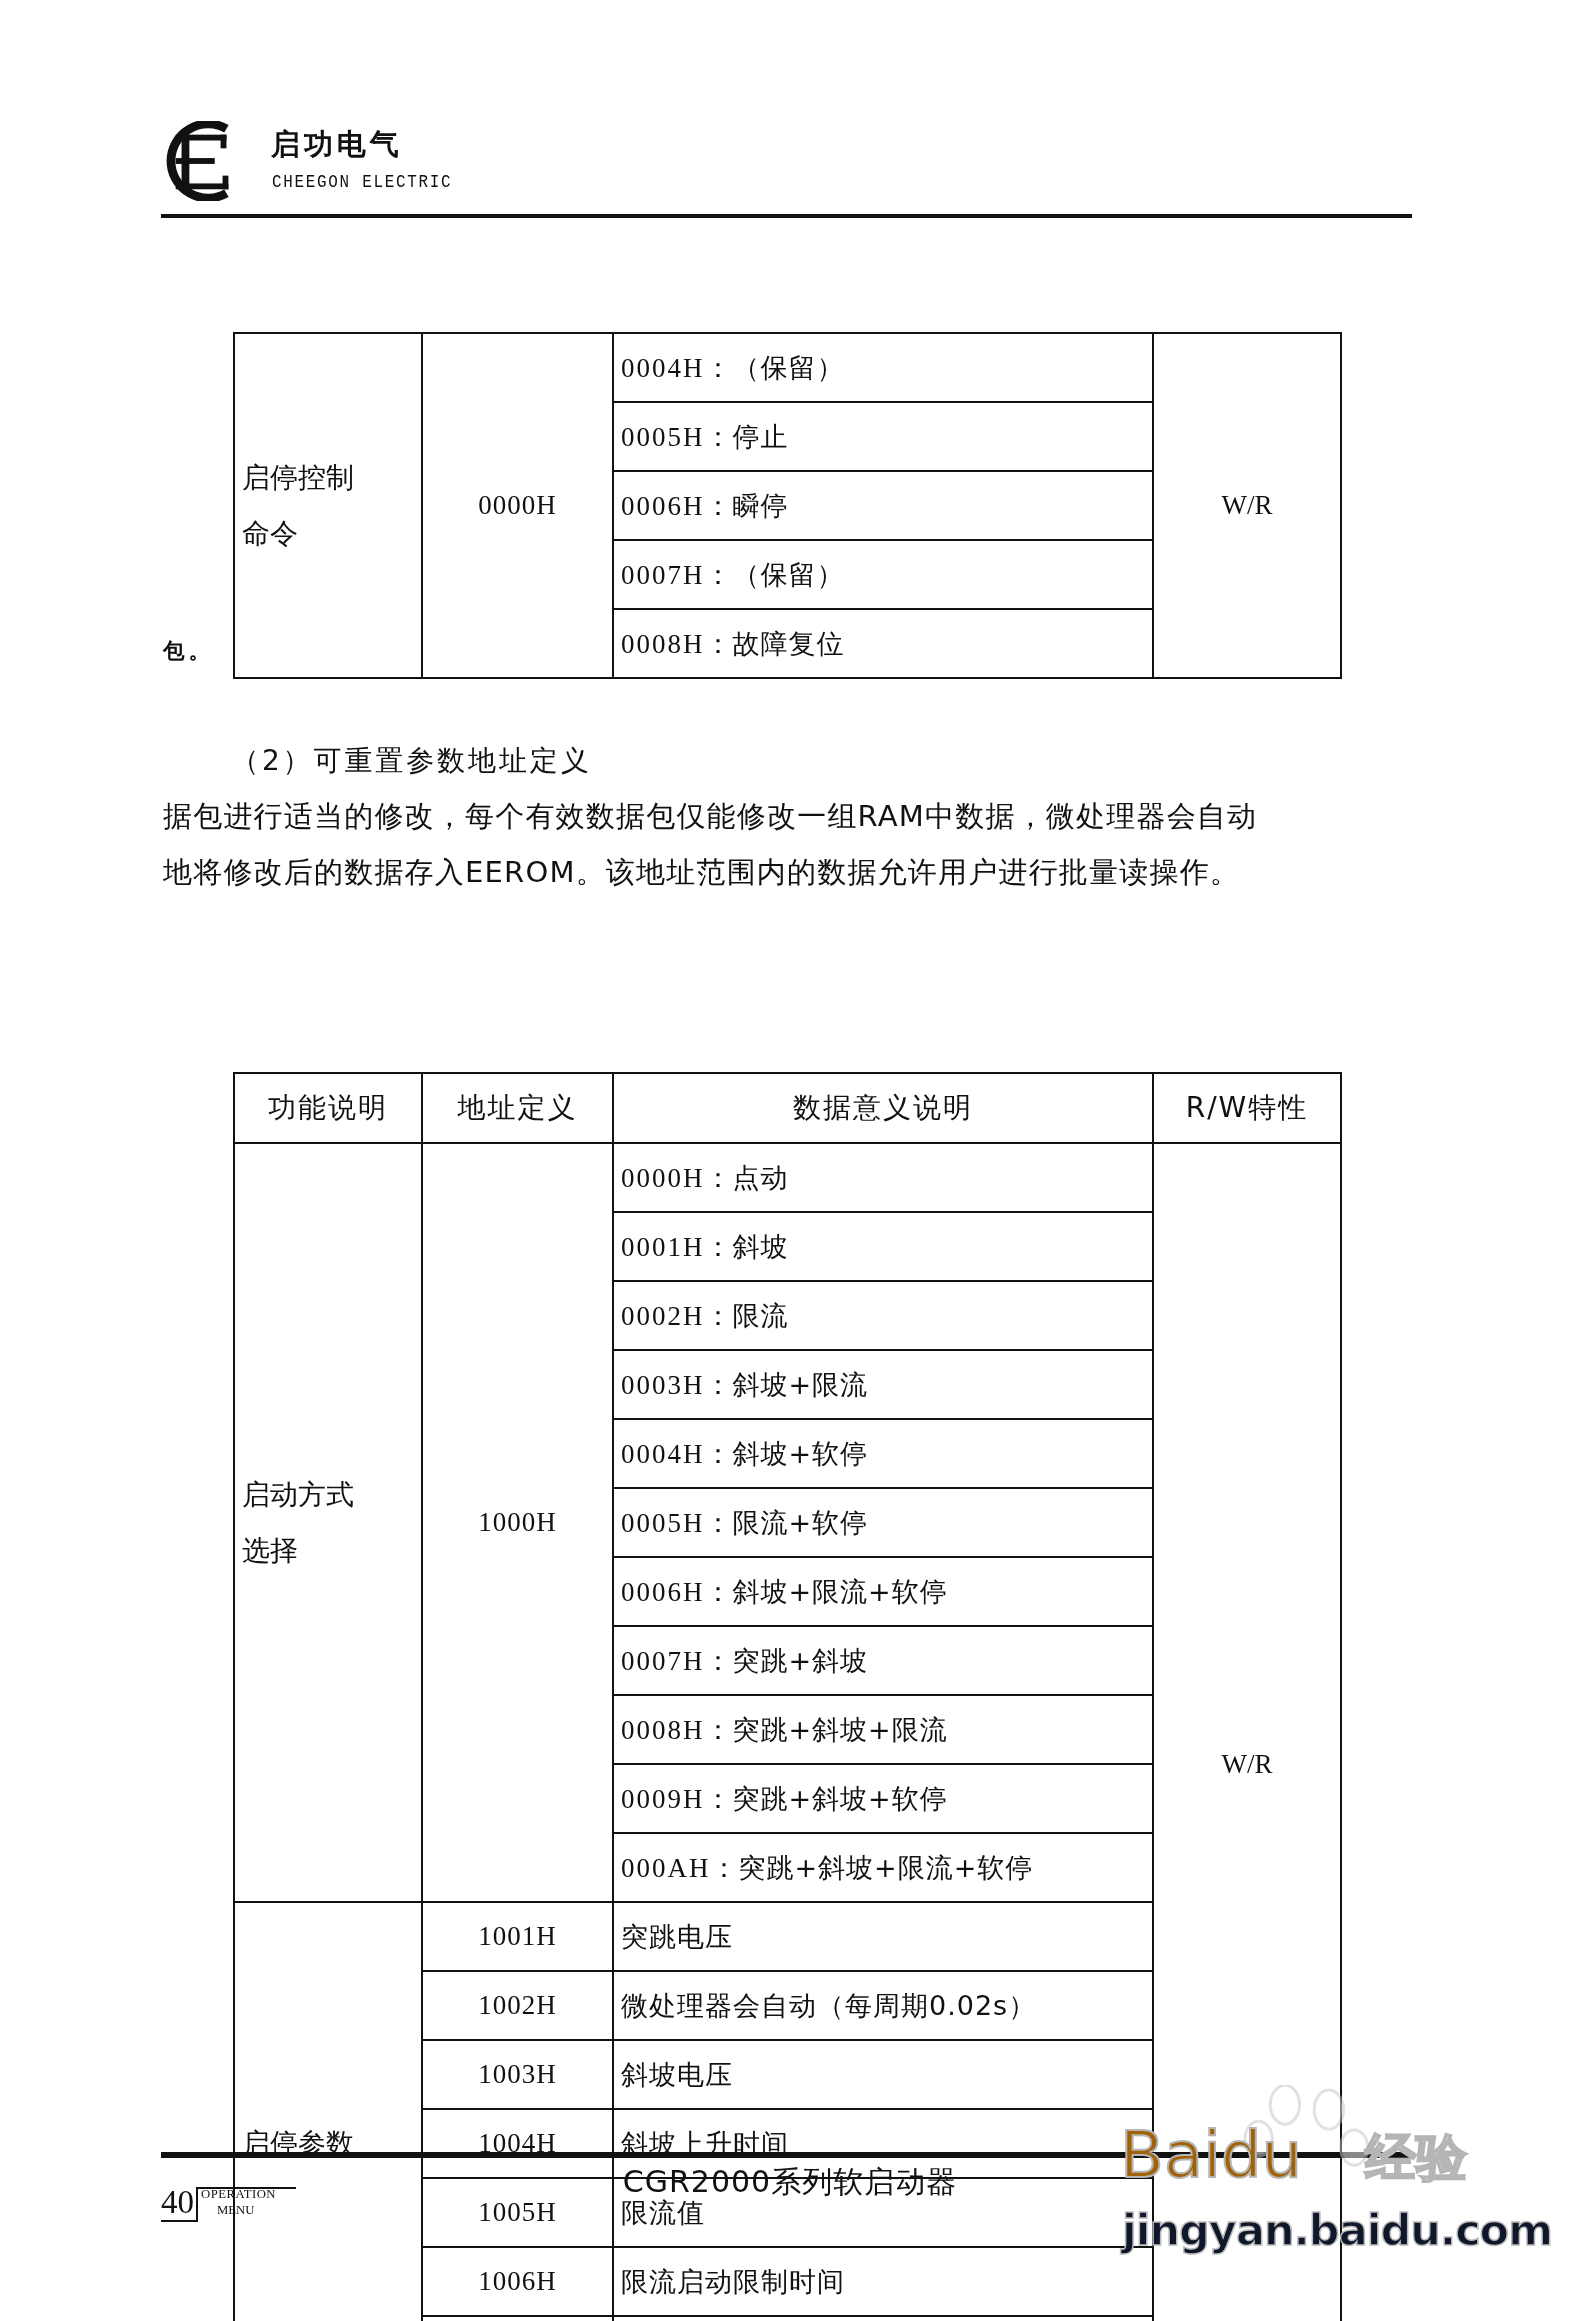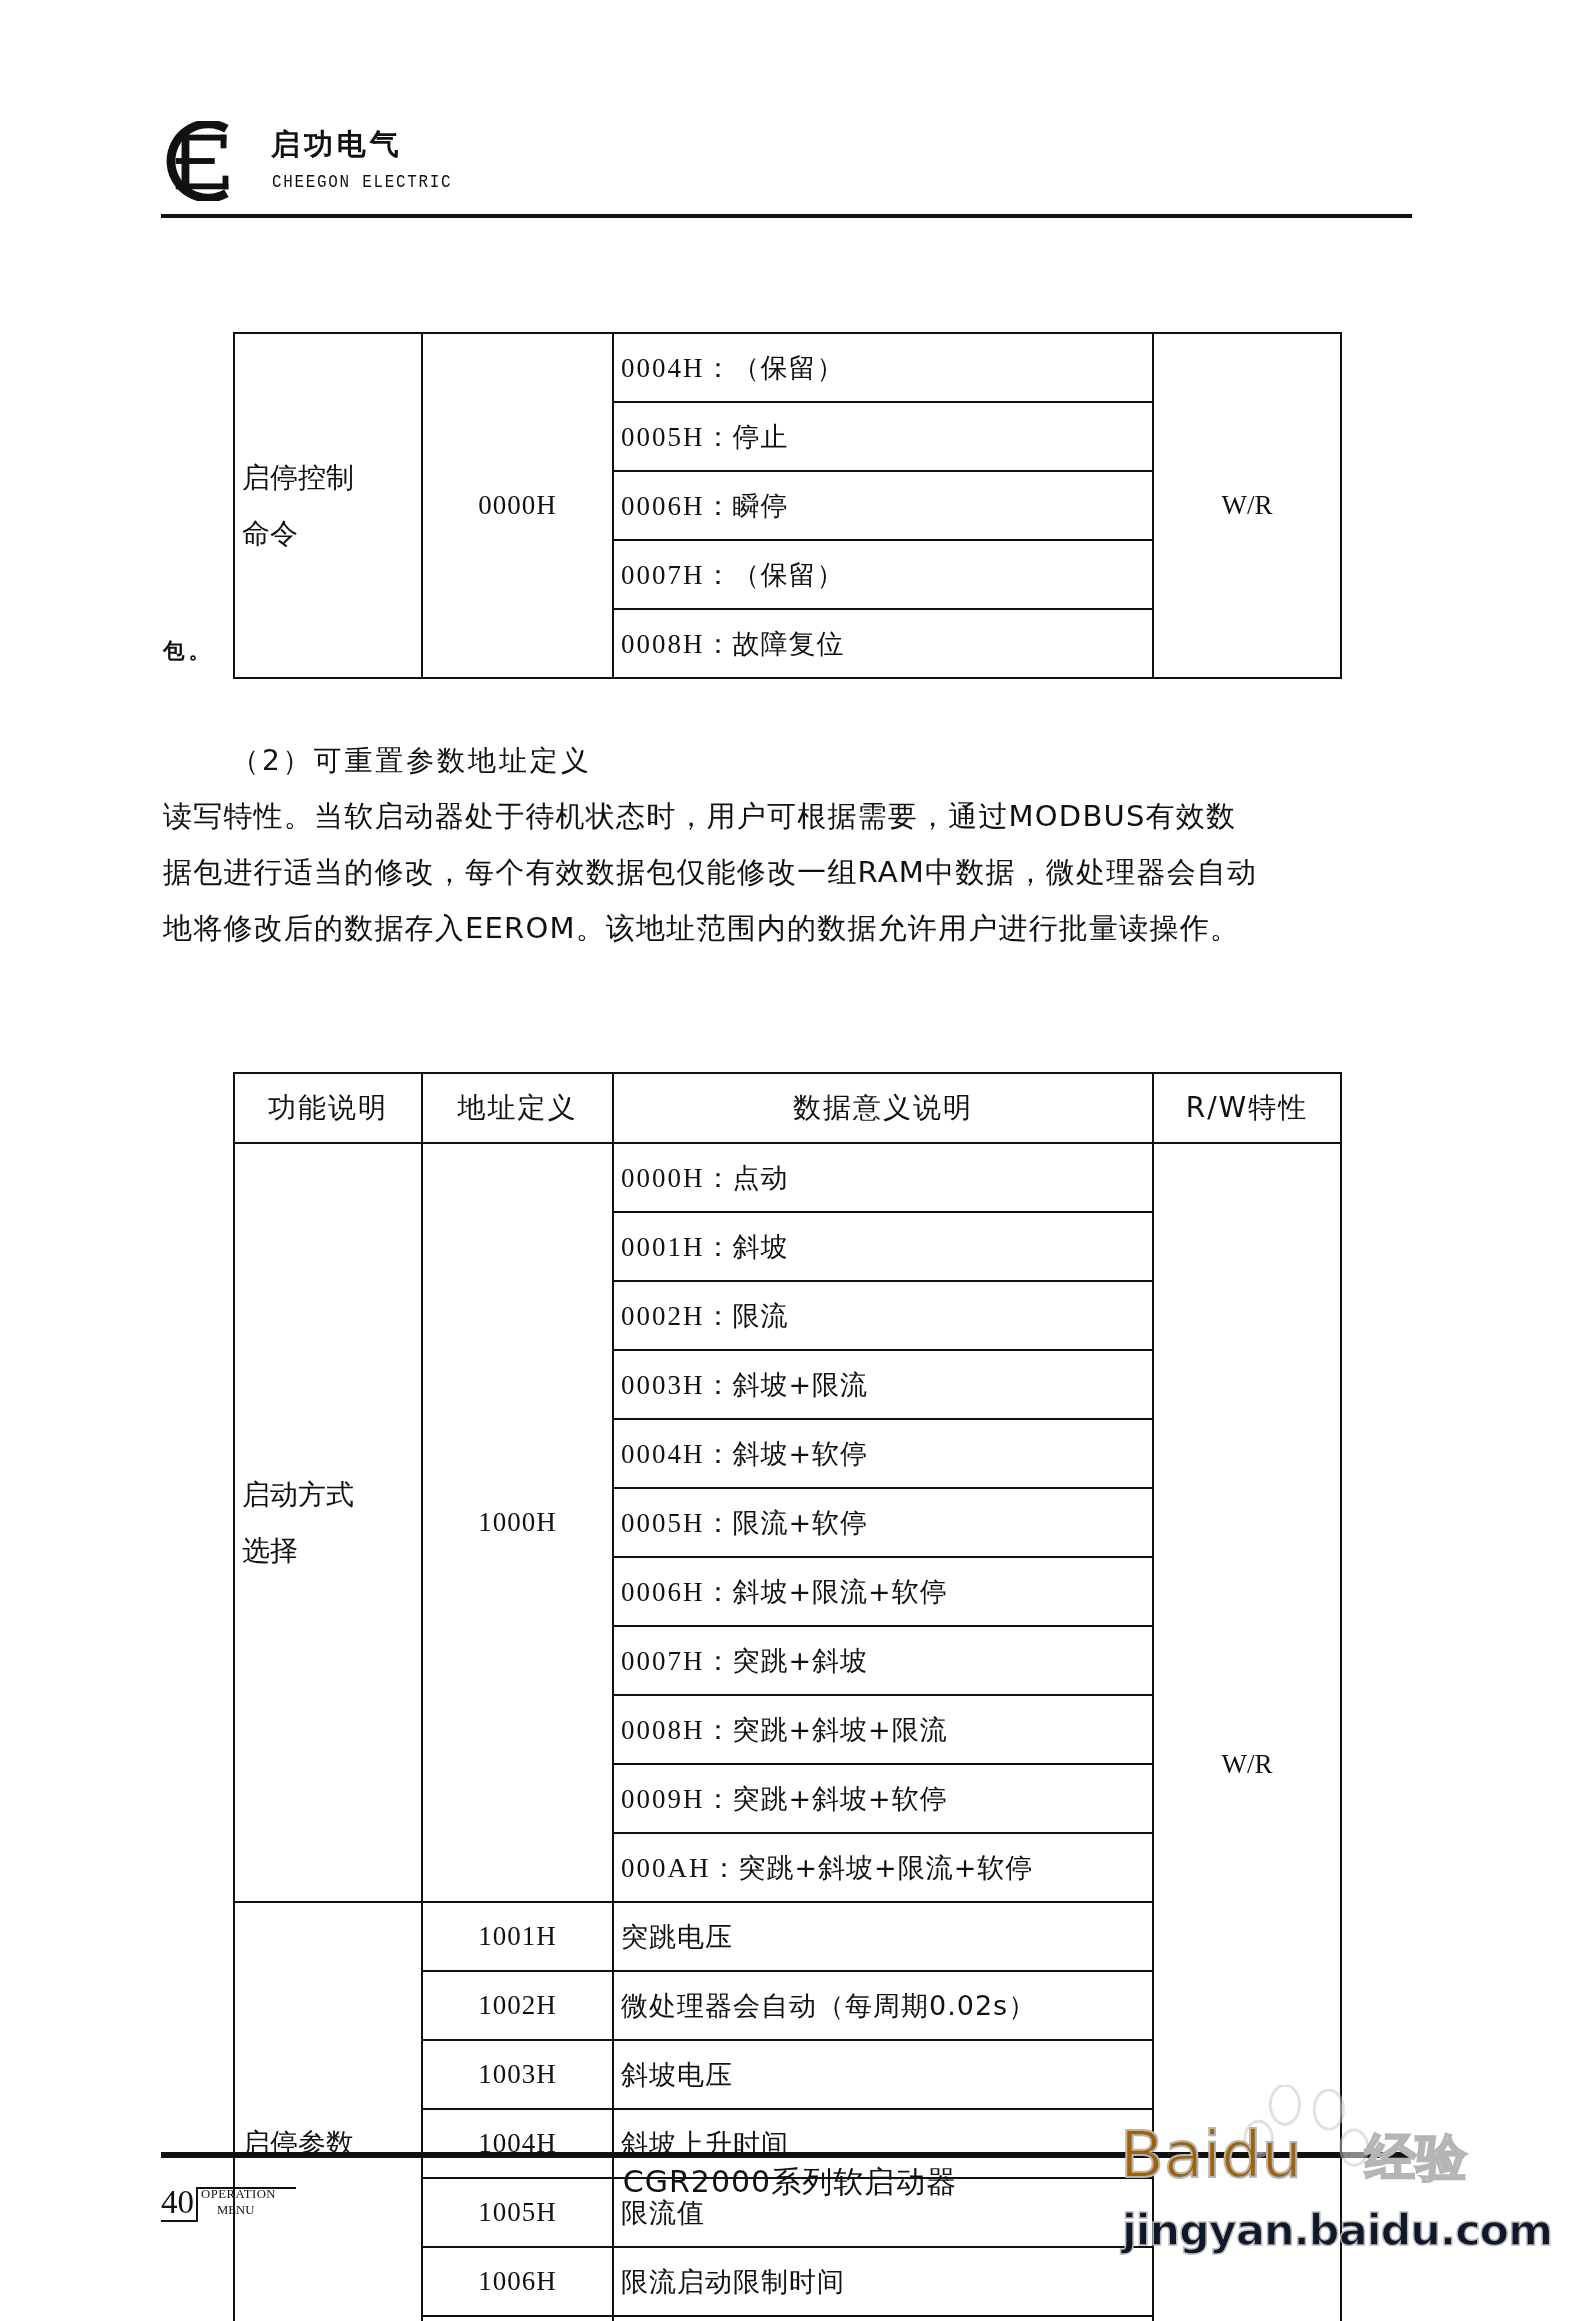--- a/index.html
+++ b/index.html
@@ -102,21 +102,20 @@
       </tr>
 </tbody>
   </table>
 
 <div class="abs note">
   <span>包。</span>
 </div>
 
 <div class="abs heading">（2）可重置参数地址定义</div>
 <div class="abs para">
-  <span>读写特性。当软启动器处于待机状态时，用户可根据需要，通过MODBUS有效数</span>
   <span>据包进行适当的修改，每个有效数据包仅能修改一组RAM中数据，微处理器会自动</span>
   <span>地将修改后的数据存入EEROM。该地址范围内的数据允许用户进行批量读操作。</span>
 </div>
 
 <table class="grid t2">
   <colgroup>
       <col class="c1">
       <col class="c2">
       <col class="c3">
       <col class="c4">

